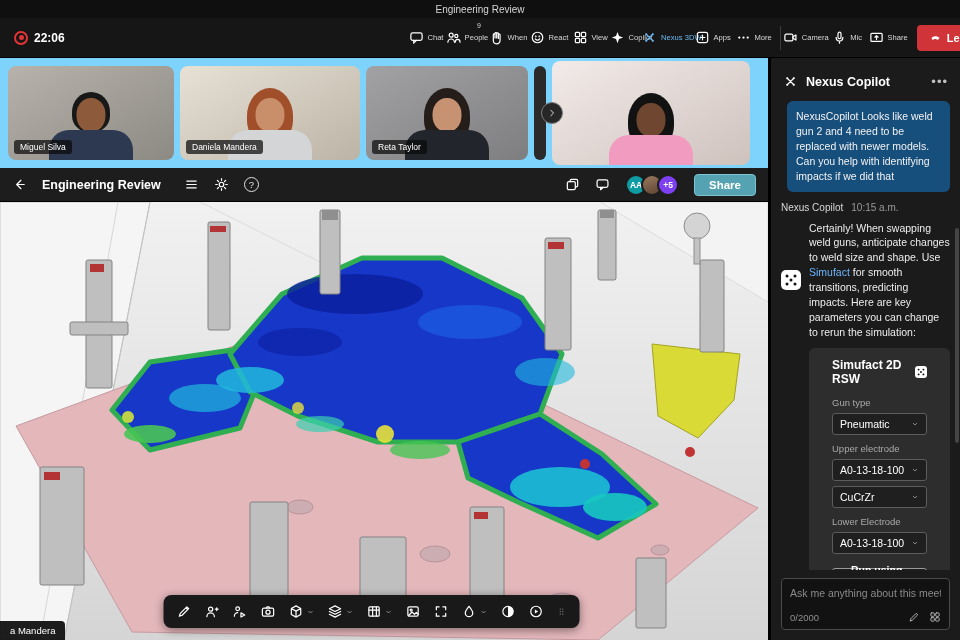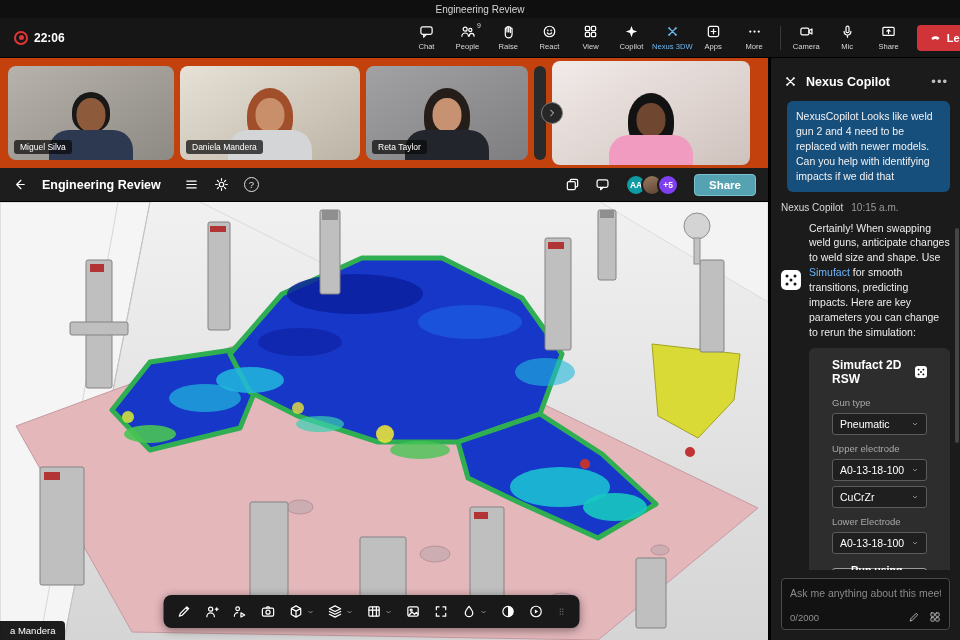--- a/index.html
+++ b/index.html
@@ -9,41 +9,41 @@
 
   
   .titlebar{height:18px;background:#0f0f0f;display:flex;align-items:center;justify-content:center;font-size:10px;color:#d6d6d6}
 
   
   .toolbar{height:40px;background:#161616;display:flex;align-items:center;padding-left:14px;border-bottom:1px solid #000;overflow:hidden}
   .timer{display:flex;align-items:center;gap:6px;font-size:12px;font-weight:700}
   .rec{width:14px;height:14px;border-radius:50%;border:2px solid #e23434;display:flex;align-items:center;justify-content:center;flex:none}
   .rec i{width:5px;height:5px;background:#e23434;border-radius:50%}
   .tb-right{margin-left:auto;display:flex;align-items:center;height:100%}
-  .tbb{width:41px;height:40px;display:flex;flex-direction:column;align-items:center;justify-content:center;gap:3px;font-size:8px;color:#d8d8d8;position:relative;cursor:pointer}
+  .tbb{width:41px;height:40px;display:flex;align-items:center;justify-content:center;gap:3px;font-size:8px;color:#d8d8d8;position:relative;cursor:pointer}
   .tbb .lab{white-space:nowrap;transform:scale(.95)}
   .tbb.active{color:#6cb8f0}
   .tbb.active .i{stroke:#6cb8f0}
   .badge{position:absolute;top:4px;right:7px;font-size:7px;color:#d8d8d8}
   .vsep{width:1px;height:24px;background:#3a3a3a;margin:0 5px}
   .leave{display:flex;align-items:center;gap:5px;background:#d13438;color:#fff;font-size:11px;font-weight:700;height:26px;padding:0 12px;border-radius:4px;margin:0 -30px 0 8px;flex:none;cursor:pointer}
 
   
   .i{width:15px;height:15px;stroke:#fff;fill:none;stroke-width:1.3;stroke-linecap:round;stroke-linejoin:round;flex:none}
   .i.f{fill:#fff;stroke:none}
   .i.sm{width:12px;height:12px}
   .i.gray{stroke:#b5b5b5}
   .caret{width:8px;height:8px;stroke:#aaa;fill:none;stroke-width:1.5;flex:none}
 
   
   .content{display:flex;height:582px}
   .leftcol{width:768px;display:flex;flex-direction:column;flex:none}
 
   
-  .strip{height:110px;background:#c2410c;display:flex;align-items:center;gap:6px;padding-left:8px;position:relative}
+  .strip{height:110px;background:#7dd3fc;display:flex;align-items:center;gap:6px;padding-left:8px;position:relative}
   .tile{position:relative;height:94px;border-radius:8px;overflow:hidden;flex:none;cursor:pointer}
   .tile.big{height:104px}
   .name{position:absolute;left:6px;bottom:6px;background:rgba(10,10,10,.72);padding:2px 6px;font-size:8.5px;border-radius:3px;color:#fff;z-index:4}
   .sil{position:absolute;inset:0}
   .sil .hair{position:absolute;left:50%;bottom:28px;transform:translateX(-50%);width:38px;height:40px;border-radius:50% 50% 42% 42%}
   .sil .face{position:absolute;left:50%;bottom:28px;transform:translateX(-50%);width:29px;height:34px;border-radius:48%;z-index:2}
   .sil .torso{position:absolute;left:50%;bottom:-4px;transform:translateX(-50%);width:84px;height:34px;border-radius:20px 20px 0 0;z-index:3}
   .sil.long .hair{width:46px;height:56px;bottom:16px}
   .nextbtn{position:absolute;left:541px;top:50%;transform:translateY(-50%);width:22px;height:22px;border-radius:50%;background:#272727;border:1px solid #7a7a7a;display:flex;align-items:center;justify-content:center;z-index:6;cursor:pointer}
 
@@ -125,21 +125,21 @@
             <path d="M2 13c0-2 1.8-3.4 3.5-3.4S9 11 9 13"></path>
             <circle cx="11" cy="6.4" r="1.7"></circle>
             <path d="M9.8 13c.2-1.7 1.5-2.9 2.7-2.9 1.3 0 2.4 1.1 2.5 2.9"></path>
           </svg>
         <span class="lab">People</span>
       </div>
       <div class="tbb">
         <svg class="i" viewBox="0 0 16 16">
             <path d="M4.6 9V5a.9.9 0 011.8 0M6.4 8.4V3.6a.9.9 0 011.8 0M8.2 8.4V4a.9.9 0 011.8 0M10 9V5.2a.9.9 0 011.8 0v5.4c0 2.6-1.7 4.1-3.9 4.1s-3.3-1.3-3.3-3.4V9"></path>
           </svg>
-        <span class="lab">Raise</span>
+        <span class="lab">When</span>
       </div>
       <div class="tbb">
         <svg class="i" viewBox="0 0 16 16">
             <circle cx="8" cy="8" r="5.6"></circle>
             <circle cx="6.1" cy="6.8" r=".35" fill="#fff"></circle>
             <circle cx="9.9" cy="6.8" r=".35" fill="#fff"></circle>
             <path d="M5.7 9.4c.6.9 1.4 1.4 2.3 1.4s1.7-.5 2.3-1.4"></path>
           </svg>
         <span class="lab">React</span>
       </div>

